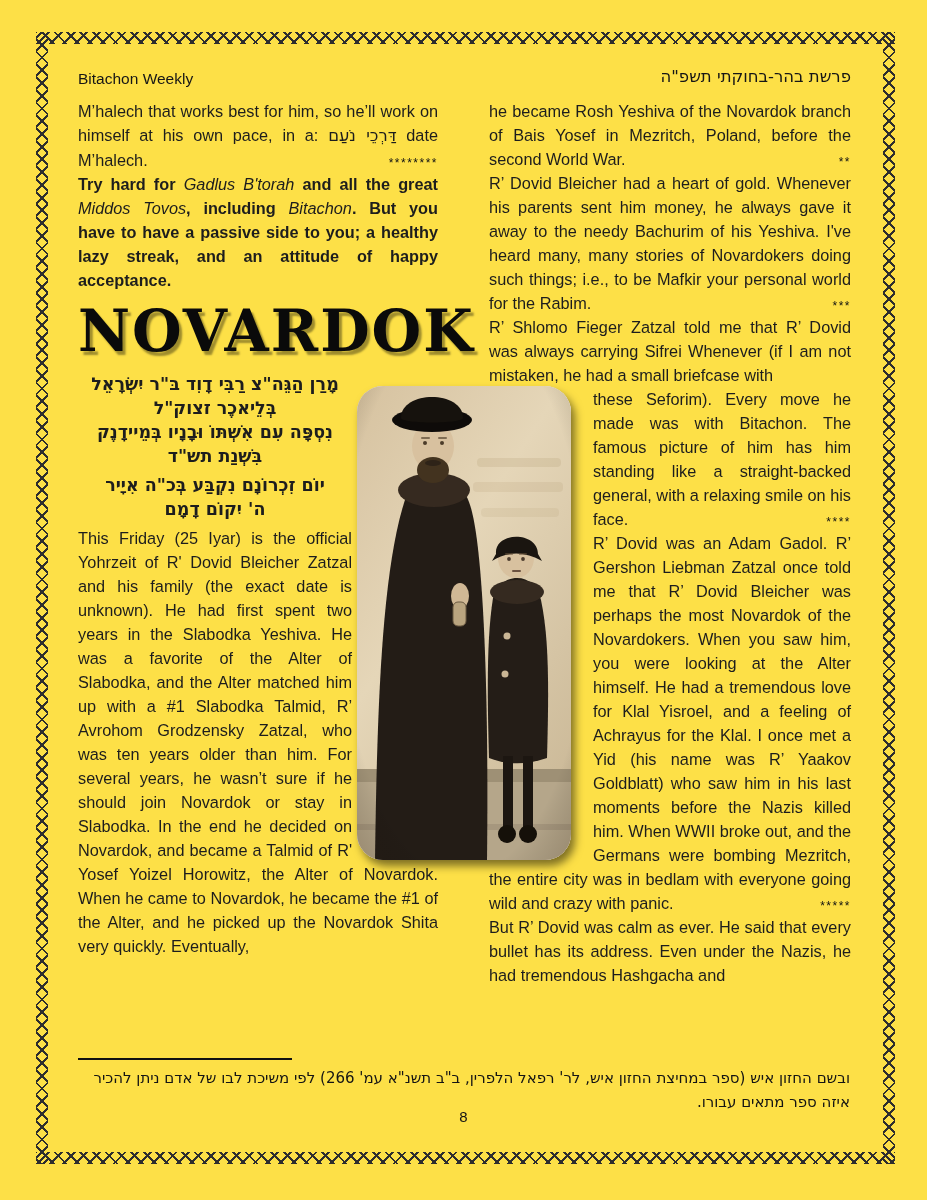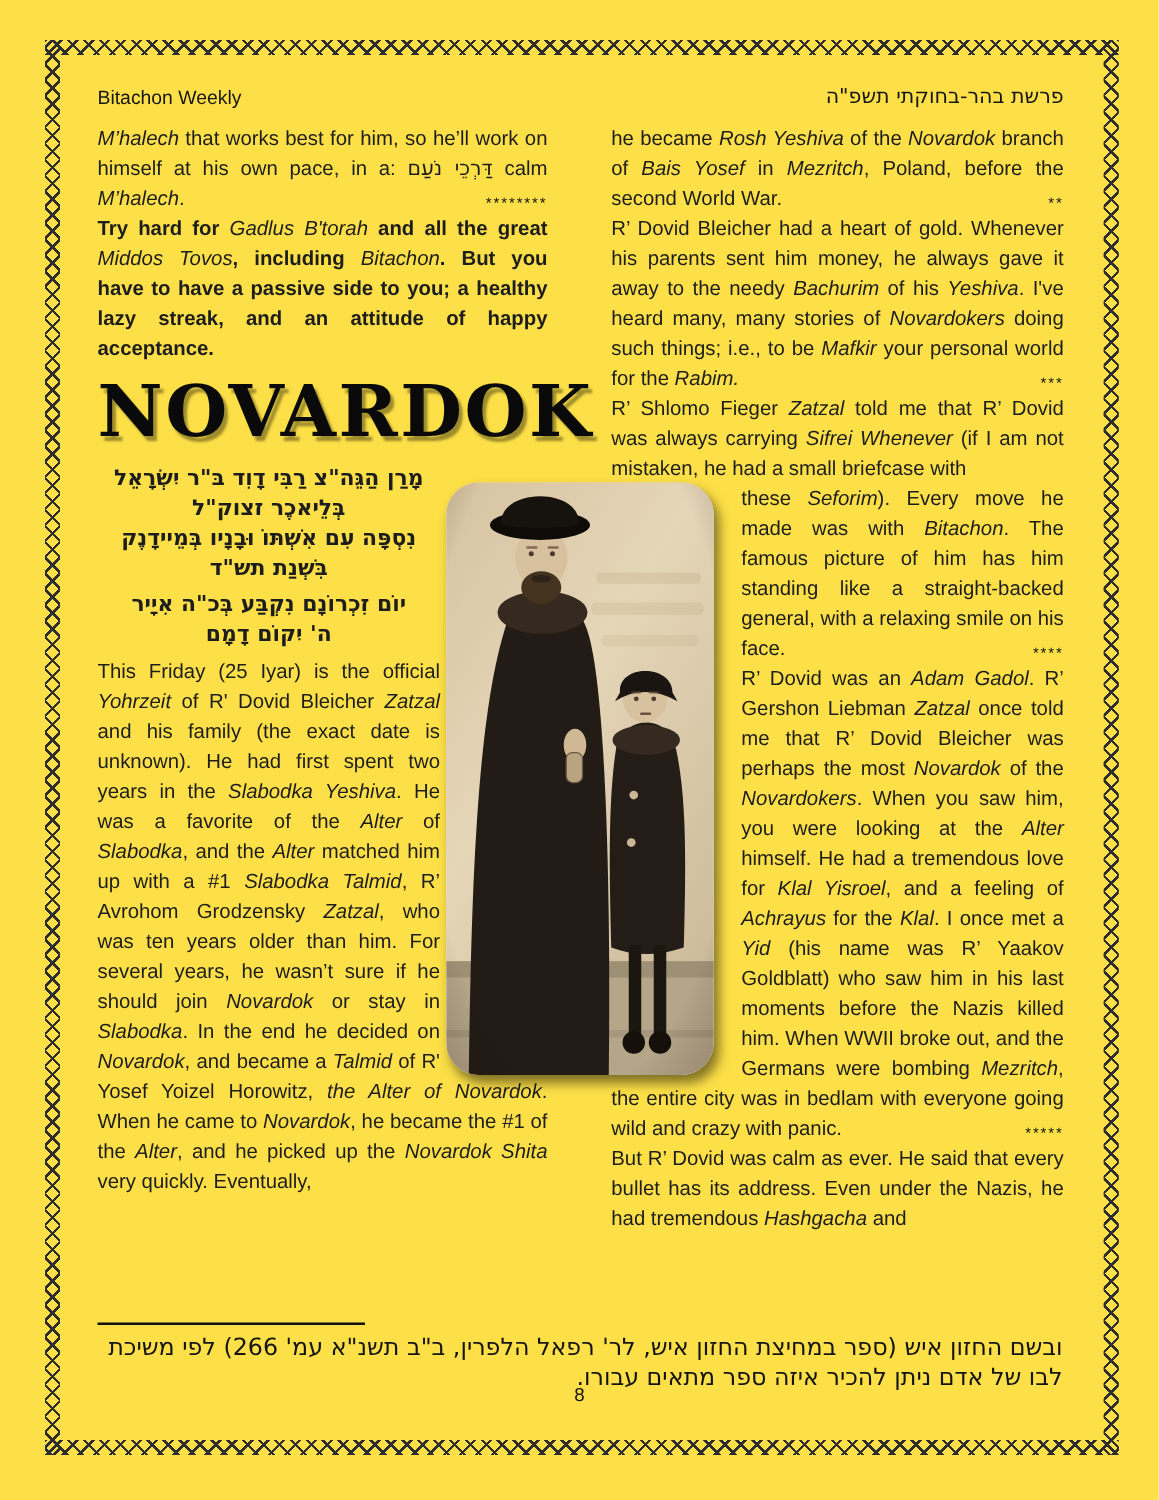--- a/index.html
+++ b/index.html
@@ -19,21 +19,21 @@
   .hdr-left{position:absolute;left:78px;top:70px;font-size:15.5px;color:#161616;}
   .hdr-right{position:absolute;left:489px;top:67px;width:362px;text-align:right;direction:rtl;
              font-size:16.5px;font-family:"DejaVu Sans","Liberation Sans",sans-serif;color:#161616;}
 
   .col{position:absolute;top:99px;}
   .col-left{left:78px;width:360px;}
   .col-right{left:489px;width:362px;}
 
   .par{font-size:16.3px;line-height:24px;text-align:justify;margin:0;}
   .seg-r{}
-  .seg-i{font-style:italic;}
+  .seg-i{}
   .seg-b{font-weight:bold;}
   .seg-bi{font-weight:normal;font-style:italic;}
   .seg-he{font-family:"DejaVu Sans","Liberation Sans",sans-serif;unicode-bidi:isolate;direction:rtl;}
   .seg-st{float:right;font-size:12px;line-height:12px;margin-top:9px;letter-spacing:1.5px;color:#111;}
 
   .novardok{margin:4px 0 6px;text-align:center;font-family:"DejaVu Serif","Liberation Serif",serif;
             font-weight:bold;font-size:57px;line-height:70px;letter-spacing:2px;color:#0a0a0a;
             text-shadow:3px 4px 2px rgba(0,0,0,0.38);white-space:nowrap;}
 
   .spacer-l{float:right;width:86px;height:476px;}
@@ -44,38 +44,38 @@
   .mem-en{font-weight:bold;font-size:16.5px;line-height:23px;text-align:center;margin:3px 0;}
   .mem-gap{height:5px;}
 
   .photo{position:absolute;left:357px;top:386px;width:214px;height:474px;border-radius:26px;
          box-shadow:4px 6px 9px rgba(0,0,0,0.5), inset 0 0 0 2px rgba(245,240,228,0.9);
          overflow:hidden;background:#d9c6a6;}
   .photo svg{display:block;width:100%;height:100%;}
 
   .foot-rule{position:absolute;left:78px;top:1058px;width:214px;border-top:2px solid #111;}
   .footnote{position:absolute;left:78px;top:1066px;width:772px;direction:rtl;text-align:right;
-            font-size:19px;line-height:24px;font-family:"DejaVu Sans","Liberation Sans",sans-serif;color:#141414;}
+            font-size:15px;line-height:24px;font-family:"DejaVu Sans","Liberation Sans",sans-serif;color:#141414;}
   .pagenum{position:absolute;left:0;top:1108px;width:927px;text-align:center;font-size:15px;color:#141414;}
 </style>
 </head>
 <body>
 
 <div class="page">
 
   <div class="lat lat-top"></div>
   <div class="lat lat-bottom"></div>
   <div class="lat lat-left"></div>
   <div class="lat lat-right"></div>
 
   <div class="hdr-left">Bitachon Weekly</div>
   <div class="hdr-right">פרשת בהר-בחוקתי תשפ"ה</div>
 
   <div class="col col-left">
-    <div class="par"><span class="seg-i">M’halech</span><span class="seg-r"> that works best for him, so he’ll work on himself at his own pace, in a: </span><span class="seg-he">דַּרְכֵי נֹעַם</span><span class="seg-r"> calm </span><span class="seg-i">M’halech</span><span class="seg-r">.</span><span class="seg-st">********</span></div>
+    <div class="par"><span class="seg-i">M’halech</span><span class="seg-r"> that works best for him, so he’ll work on himself at his own pace, in a: </span><span class="seg-he">דַּרְכֵי נֹעַם</span><span class="seg-r"> date </span><span class="seg-i">M’halech</span><span class="seg-r">.</span><span class="seg-st">********</span></div>
     <div class="par"><span class="seg-b">Try hard for </span><span class="seg-bi">Gadlus B'torah</span><span class="seg-b"> and all the great </span><span class="seg-bi">Middos Tovos</span><span class="seg-b">, including </span><span class="seg-bi">Bitachon</span><span class="seg-b">. But you have to have a passive side to you; a healthy lazy streak, and an attitude of happy acceptance.</span></div>
     <div class="novardok">NOVARDOK</div>
     <div class="spacer-l"></div>
     <div class="mem-he">מָרַן הַגֵּה"צ רַבִּי דָוִד בּ"ר יִשְׂרָאֵל</div>
     <div class="mem-he">בְּלֵיאכֶר זצוק"ל</div>
     <div class="mem-he">נִסְפָּה עִם אִשְׁתּוֹ וּבָנָיו בְּמֵיידָנֶק</div>
     <div class="mem-he">בִּשְׁנַת תש"ד</div>
     <div class="mem-gap"></div>
     <div class="mem-he">יוֹם זִכְרוֹנָם נִקְבַּע בְּכ"ה אִיָיר</div>
     <div class="mem-he">ה' יִקוֹם דָמָם</div>

